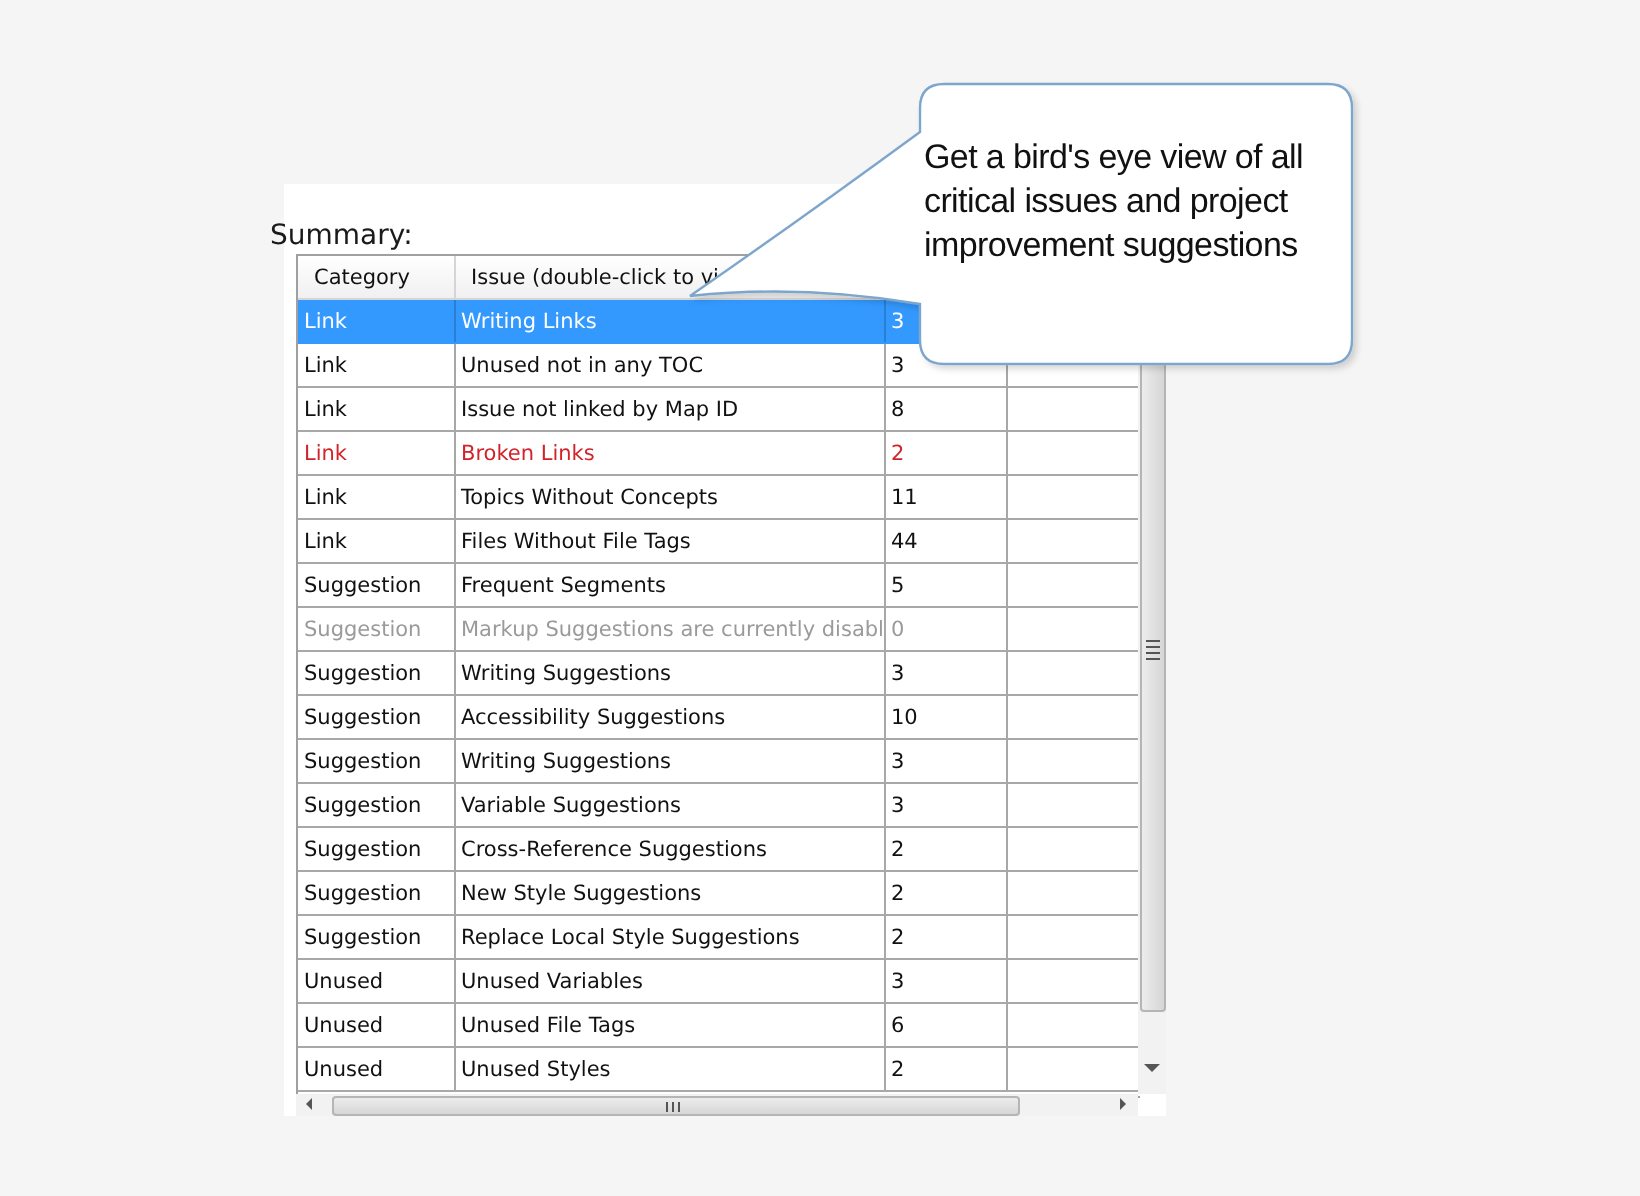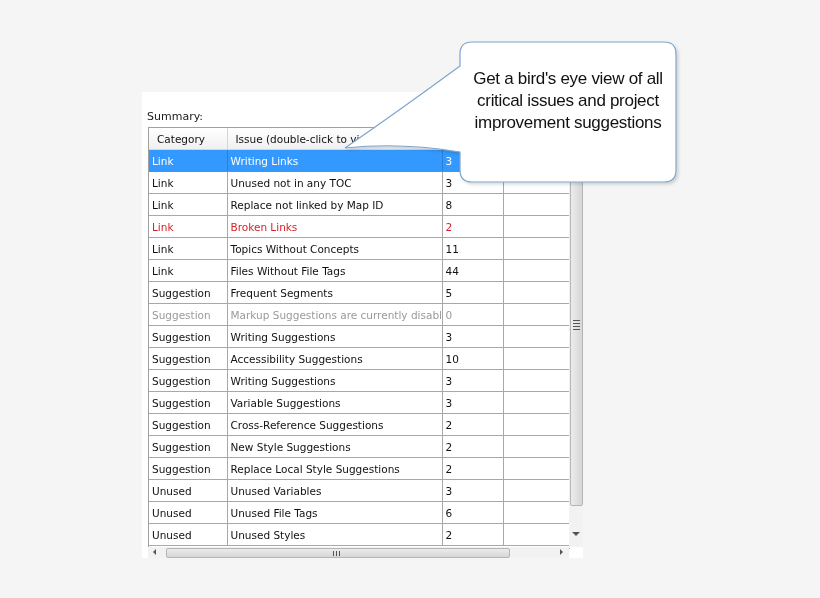--- a/index.html
+++ b/index.html
@@ -11,22 +11,22 @@
       font-family: "DejaVu Sans", sans-serif;
     }
     .panel {
       position: absolute;
       left: 142px; top: 92px;
       width: 441px; height: 466px;
       background: #ffffff;
     }
     .summary-label {
       position: absolute;
-      left: 147px; top: 110px;
-      font-size: 11px; color: #1a1a1a;
+      left: 135px; top: 110px;
+      font-size: 14px; color: #1a1a1a;
       font-family: "DejaVu Sans", sans-serif;
     }
     .grid-frame {
       position: absolute;
       left: 148px; top: 127px;
       width: 421px; height: 420px;
       border: 1px solid #a0a0a0;
       border-right: none;
       background: #fff;
       overflow: hidden;
@@ -127,21 +127,21 @@
     }
     .callout-svg {
       position: absolute; left: 0; top: 0;
       width: 820px; height: 598px;
       pointer-events: none;
     }
     .callout-text {
       position: absolute;
       left: 462px; top: 68px;
       width: 212px;
-      text-align: center;
+      text-align: left;
       font-family: "Liberation Sans", sans-serif;
       font-size: 17px;
       line-height: 22px;
       color: #111;
       letter-spacing: -0.3px;
     }
   </style>
 </head>
 <body>
 
@@ -172,21 +172,21 @@
           <td></td>
         </tr>
         <tr class="">
           <td>Link</td>
           <td>Unused not in any TOC</td>
           <td>3</td>
           <td></td>
         </tr>
         <tr class="">
           <td>Link</td>
-          <td>Replace not linked by Map ID</td>
+          <td>Issue not linked by Map ID</td>
           <td>8</td>
           <td></td>
         </tr>
         <tr class="error">
           <td>Link</td>
           <td>Broken Links</td>
           <td>2</td>
           <td></td>
         </tr>
         <tr class="">

